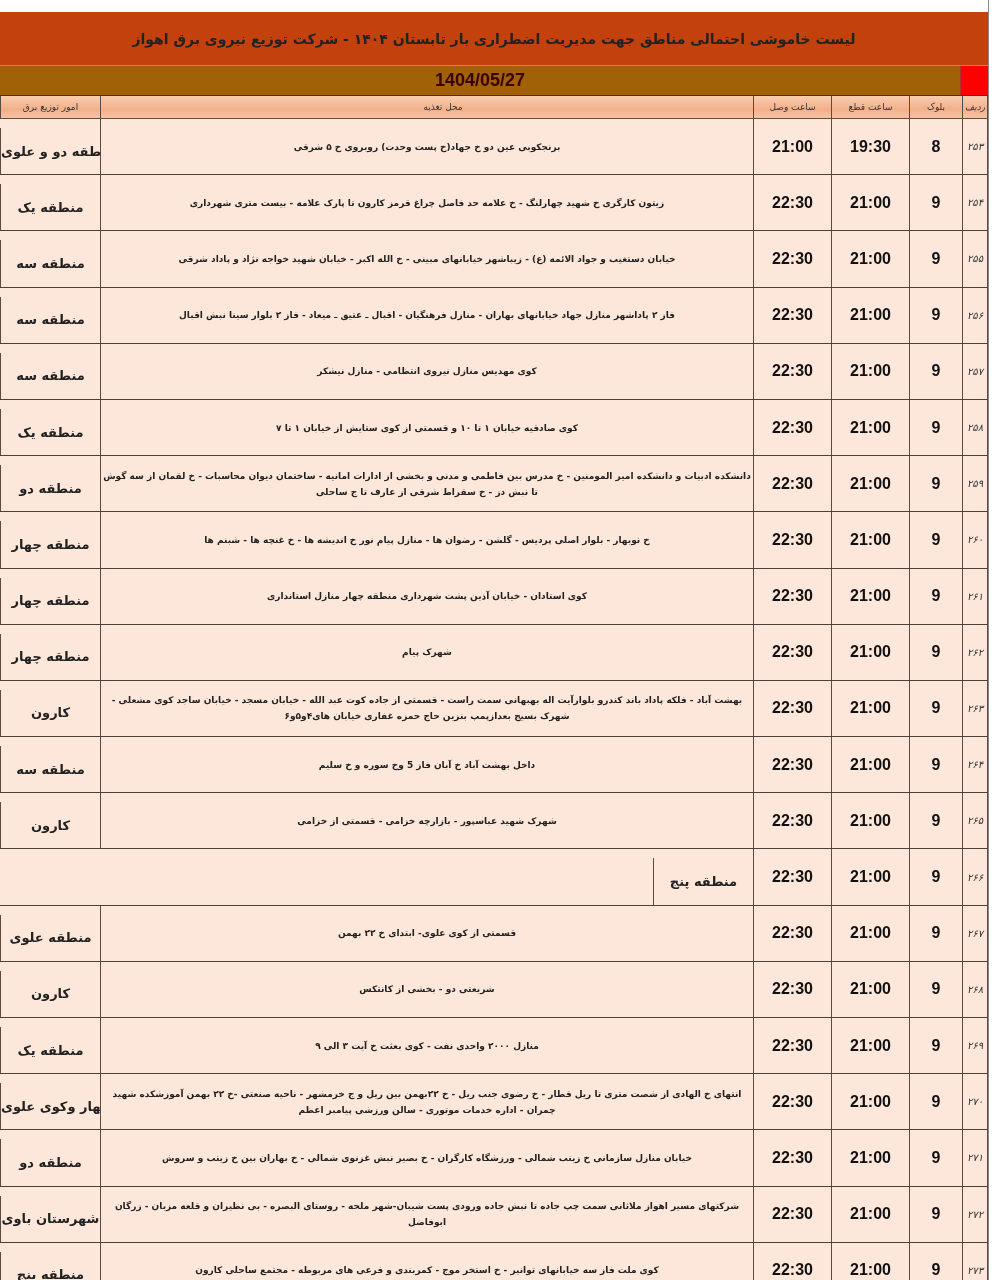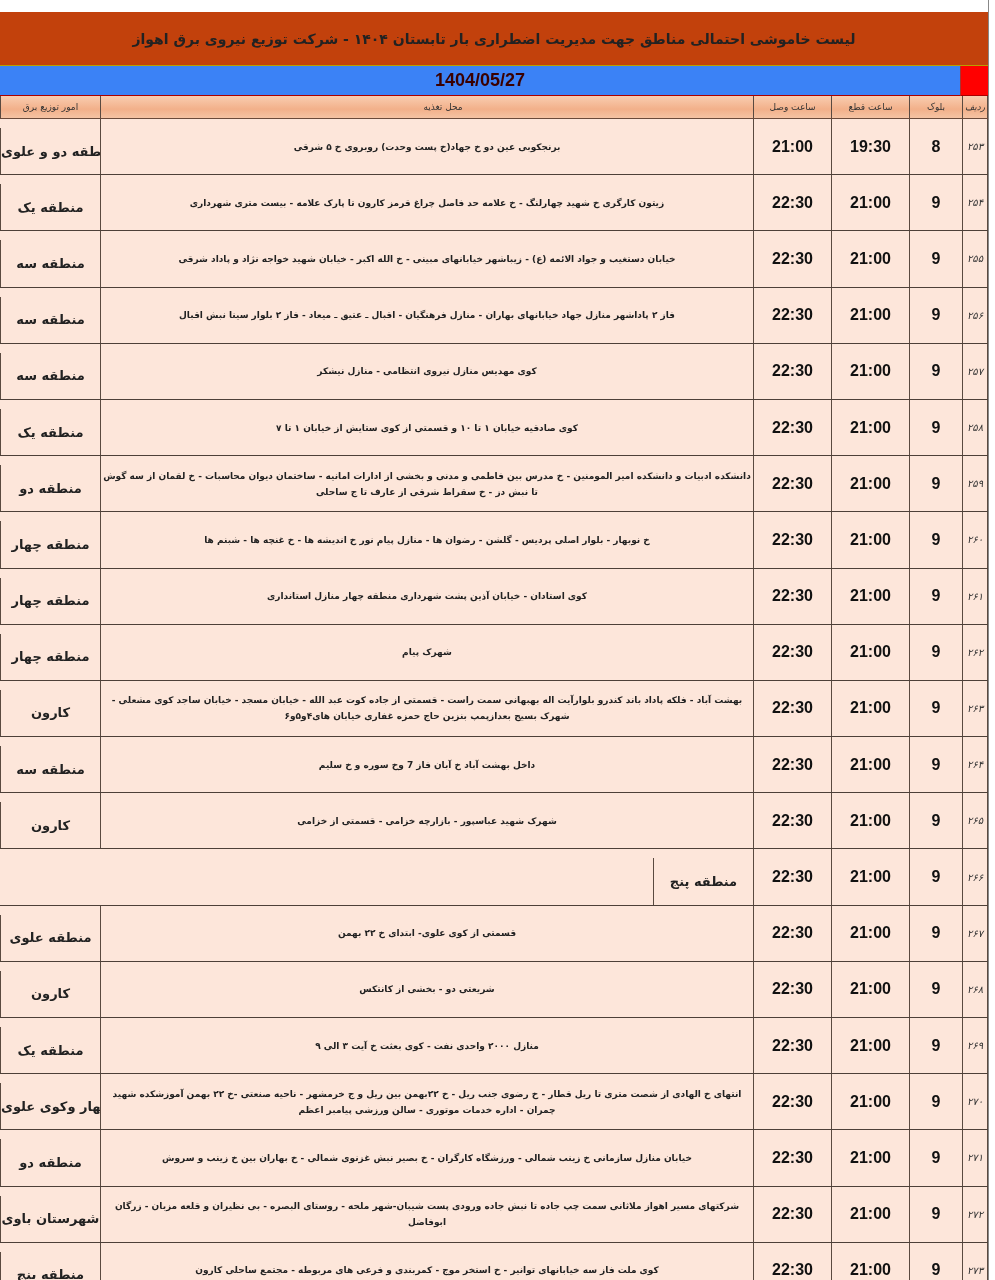--- a/index.html
+++ b/index.html
@@ -9,21 +9,21 @@
   }
   .sheet { position: absolute; left: 0; top: 12px; width: 988px; }
   .title-band {
     position: absolute; left: 0; top: 0; width: 988px; height: 53px;
     background: #c2410c; border-bottom: 1px solid #b8a000;
     display: flex; align-items: center; justify-content: center;
   }
   .title-band span { font-size: 14px; font-weight: bold; color: #222; direction: rtl; }
   .date-band {
     position: absolute; left: 0; top: 54px; width: 960px; height: 29px;
-    background: #3b82f6; display: flex; align-items: center; justify-content: center;
+    background: #a16207; display: flex; align-items: center; justify-content: center;
     border-bottom: 1px solid #a00;
   }
   .date-band span { font-family: "Liberation Sans", sans-serif; font-weight: bold; font-size: 18px; color: #3a0000; }
   .date-corner {
     position: absolute; left: 960px; top: 54px; width: 27px; height: 29px;
     background: #ff0000; border-left: 1px solid #a33; border-bottom: 1px solid #a00; border-right: 1px solid #777;
   }
   .table { position: absolute; left: 0; top: 84px; width: 988px; }
   .row { position: relative; display: flex; flex-direction: row-reverse; width: 988px; }
   .hdr { height: 22px; background: linear-gradient(#f9cdb0, #f2b08a 60%, #f5c3a3); border-bottom: 1px solid #6b4a3a; }
@@ -157,21 +157,21 @@
           <div class="cell c-cut">21:00</div>
           <div class="cell c-conn">22:30</div>
           <div class="cell c-loc">بهشت آباد - فلکه پاداد باند کندرو بلوارآیت اله بهبهانی سمت راست - قسمتی از جاده کوت عبد الله - خیابان مسجد - خیابان ساجد کوی مشعلی - شهرک بسیج بعدازپمپ بنزین حاج حمزه غفاری خیابان های۴و۵و۶</div>
           <div class="cell c-dist center">کارون</div>
         </div>
         <div class="row data">
           <div class="cell c-radif">۲۶۴</div>
           <div class="cell c-block">9</div>
           <div class="cell c-cut">21:00</div>
           <div class="cell c-conn">22:30</div>
-          <div class="cell c-loc">داخل بهشت آباد خ آبان فاز 7 وخ سوره و خ سلیم</div>
+          <div class="cell c-loc">داخل بهشت آباد خ آبان فاز 5 وخ سوره و خ سلیم</div>
           <div class="cell c-dist center">منطقه سه</div>
         </div>
         <div class="row data">
           <div class="cell c-radif">۲۶۵</div>
           <div class="cell c-block">9</div>
           <div class="cell c-cut">21:00</div>
           <div class="cell c-conn">22:30</div>
           <div class="cell c-loc">شهرک شهید عباسپور - بازارچه خزامی - قسمتی از خزامی</div>
           <div class="cell c-dist center">کارون</div>
         </div>

